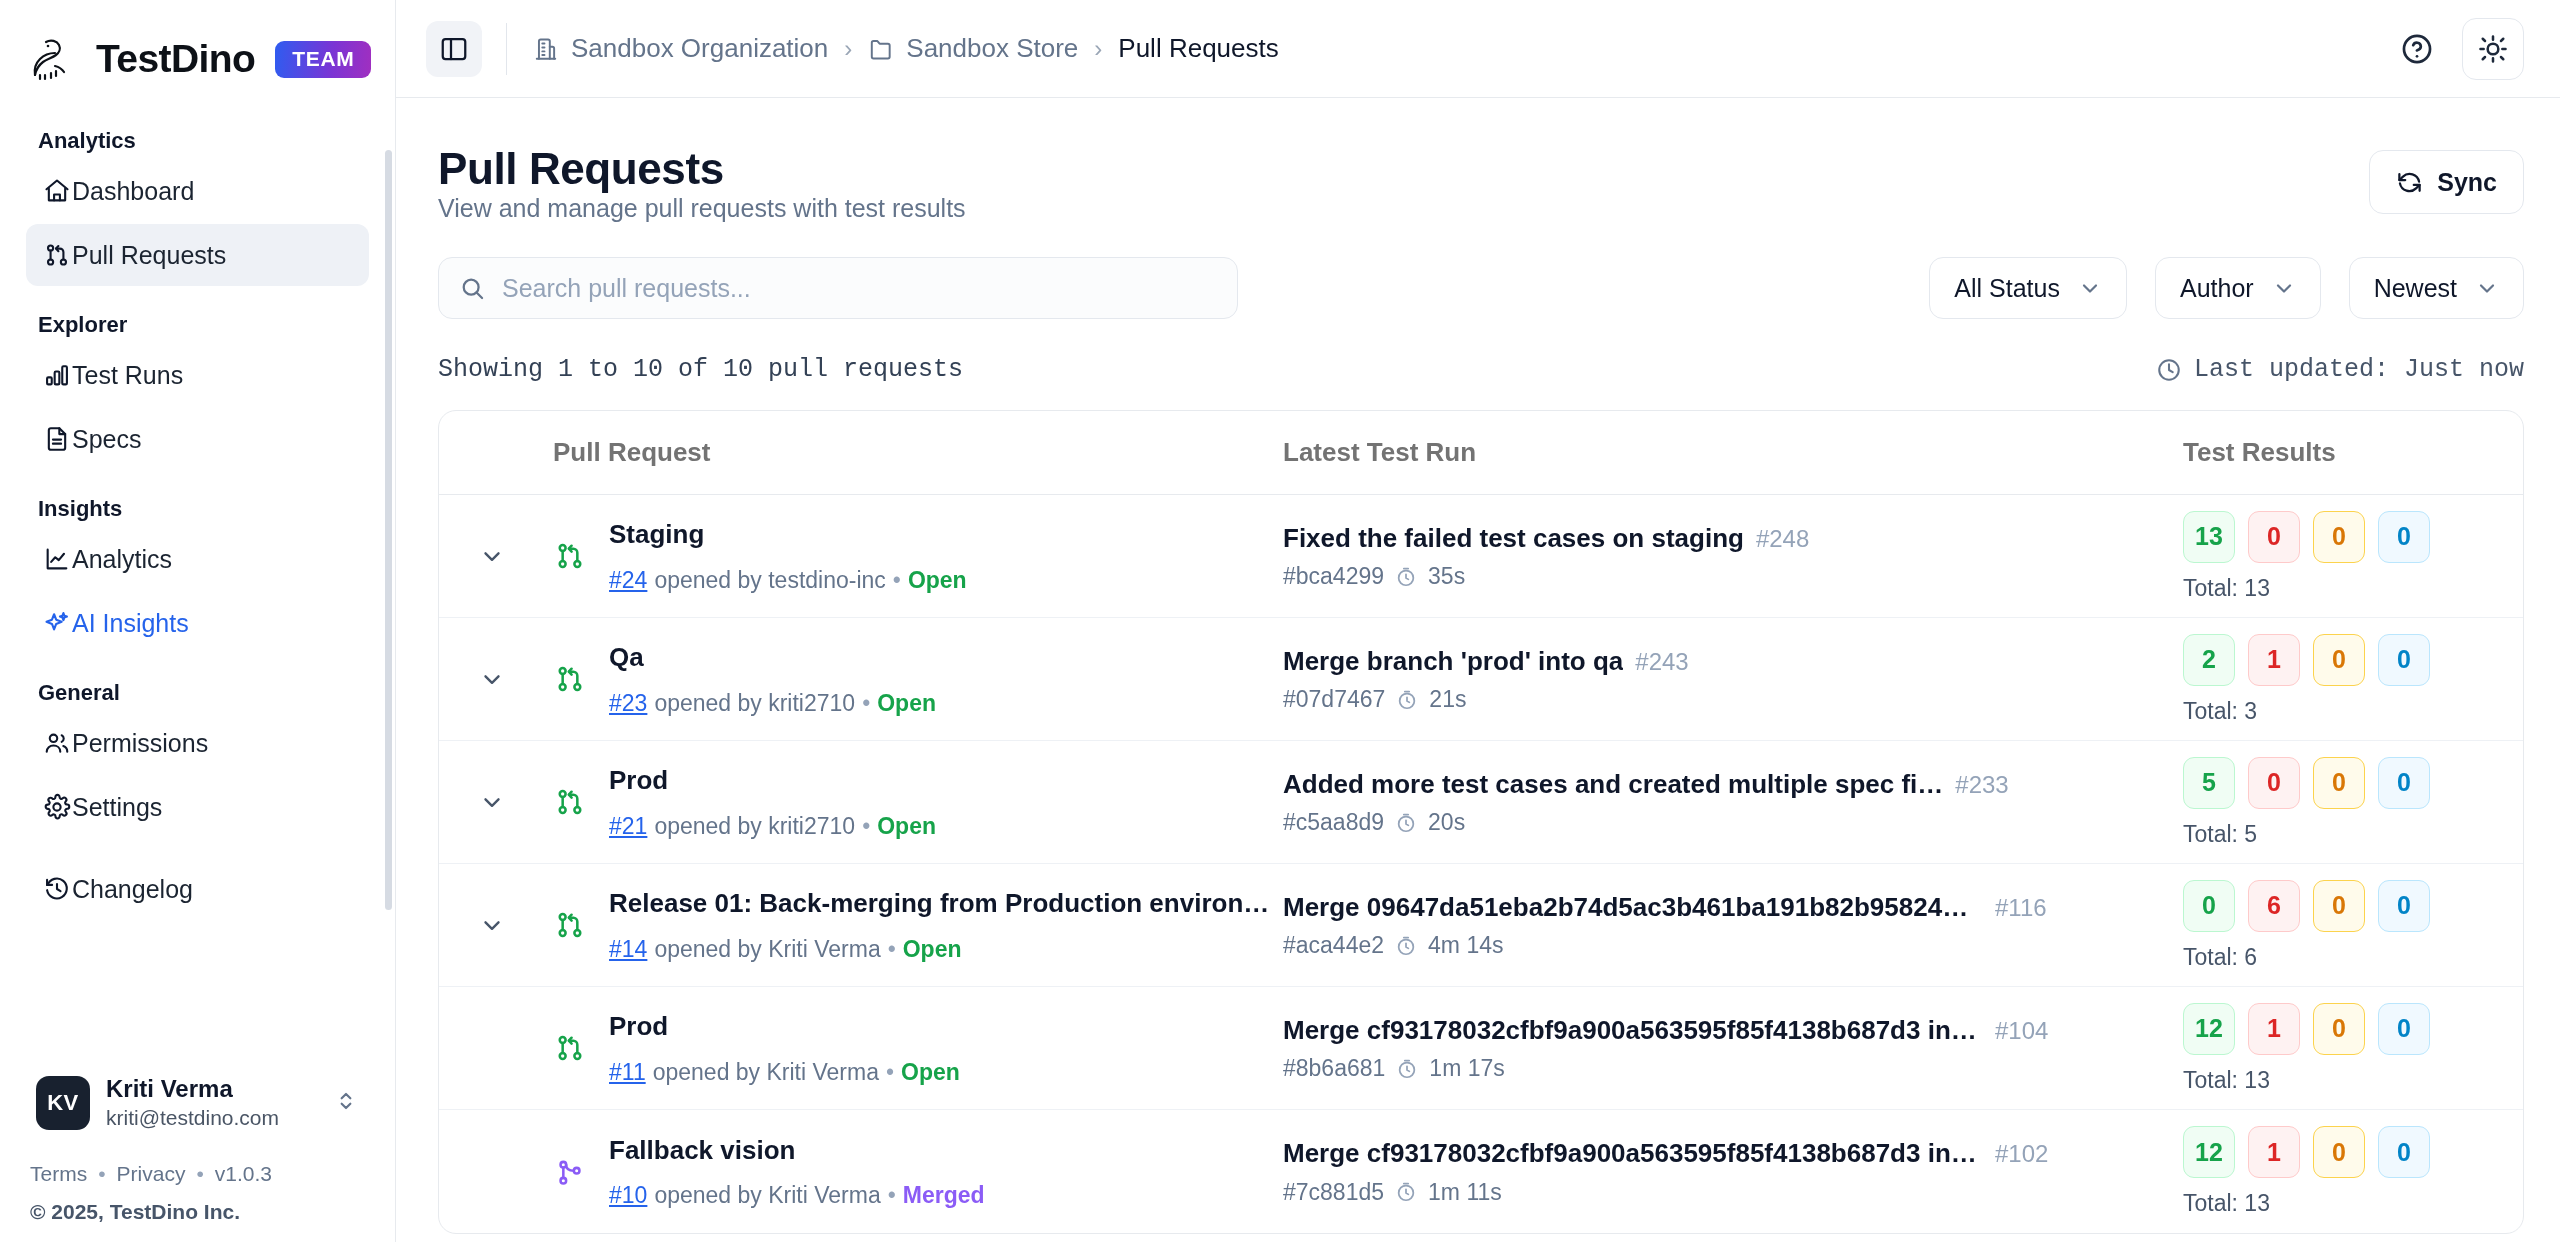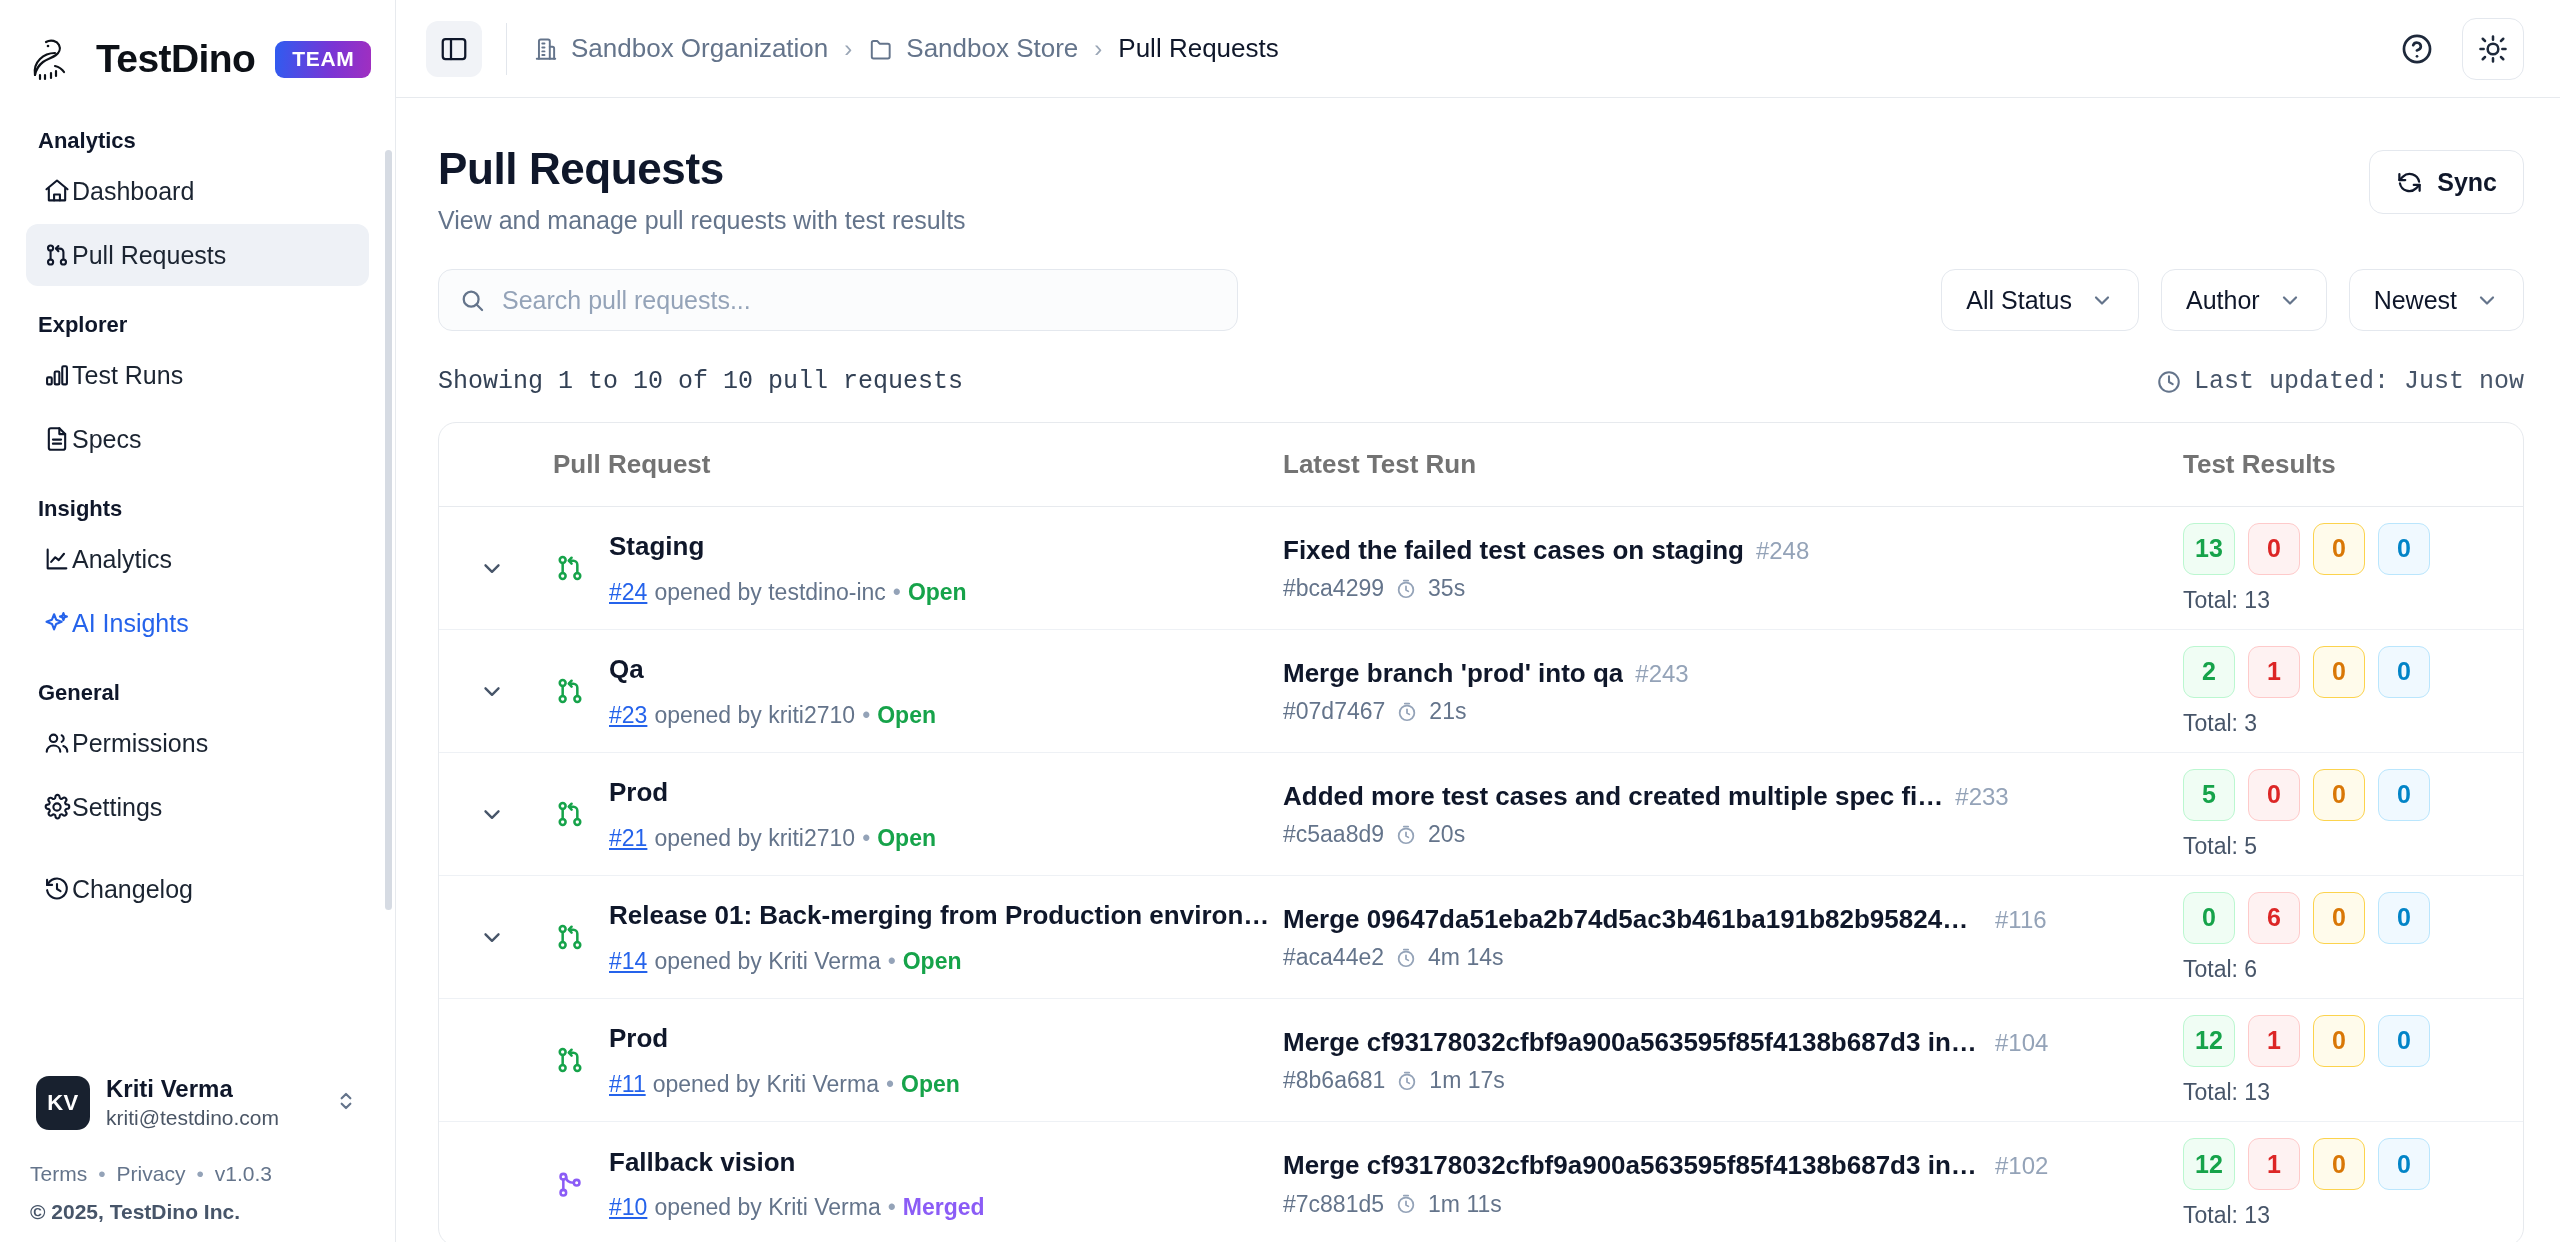--- a/index.html
+++ b/index.html
@@ -95,41 +95,41 @@
   .icon-btn-box {
     width: 62px; height: 62px; border: 1px solid #e4e8ee; border-radius: 14px;
     display: flex; align-items: center; justify-content: center; cursor: pointer; background: #fff; color: #1e293b;
   }
 
   .content { flex: 1 1 auto; overflow: hidden; padding: 0 36px 0 42px; background: #fff; }
 
   .page-head { display: flex; align-items: flex-start; padding: 46px 0 0 0; }
   .page-head-text { flex: 1 1 auto; }
   .page-title { font-size: 44px; font-weight: 700; color: #0f172a; letter-spacing: -0.4px; line-height: 1.14; }
-  .page-sub { font-size: 25px; color: #64748b; margin-top: 12px; }
+  .page-sub { font-size: 25px; color: #64748b; }
   .sync-btn {
     display: flex; align-items: center; gap: 14px; height: 64px; padding: 0 26px;
     border: 1px solid #e4e8ee; border-radius: 14px; background: #fff; cursor: pointer;
     font-size: 25px; font-weight: 600; color: #0f172a; margin-top: 6px;
   }
   .sync-btn svg { width: 27px; height: 27px; }
 
   .filters { display: flex; align-items: center; margin-top: 34px; }
   .search-wrap {
     position: relative; width: 800px; height: 62px;
     border: 1px solid #e4e8ee; border-radius: 14px; background: #fbfcfd;
     display: flex; align-items: center; padding: 0 20px; gap: 16px;
   }
   .search-wrap svg { width: 27px; height: 27px; color: #64748b; flex: 0 0 27px; }
   .search-wrap input {
     border: 0; outline: 0; background: transparent; font-size: 25px;
     color: #0f172a; width: 100%; font-family: "Liberation Sans", sans-serif;
   }
   .search-wrap input::placeholder { color: #94a3b8; }
-  .filter-group { margin-left: auto; display: flex; align-items: center; gap: 22px; }
+  .filter-group { margin-left: auto; display: flex; align-items: center; gap: 28px; }
   .dropdown {
     display: flex; align-items: center; gap: 18px; height: 62px; padding: 0 24px;
     border: 1px solid #e4e8ee; border-radius: 14px; background: #fff; cursor: pointer;
     font-size: 25px; color: #0f172a; white-space: nowrap;
   }
   .dropdown .chev { color: #64748b; display: flex; }
   .dropdown .chev svg { width: 24px; height: 24px; }
 
   .meta-row { display: flex; align-items: center; margin-top: 36px; font-family: Liberation Mono, monospace; }
   .meta-left { font-size: 25px; color: #334155; }

